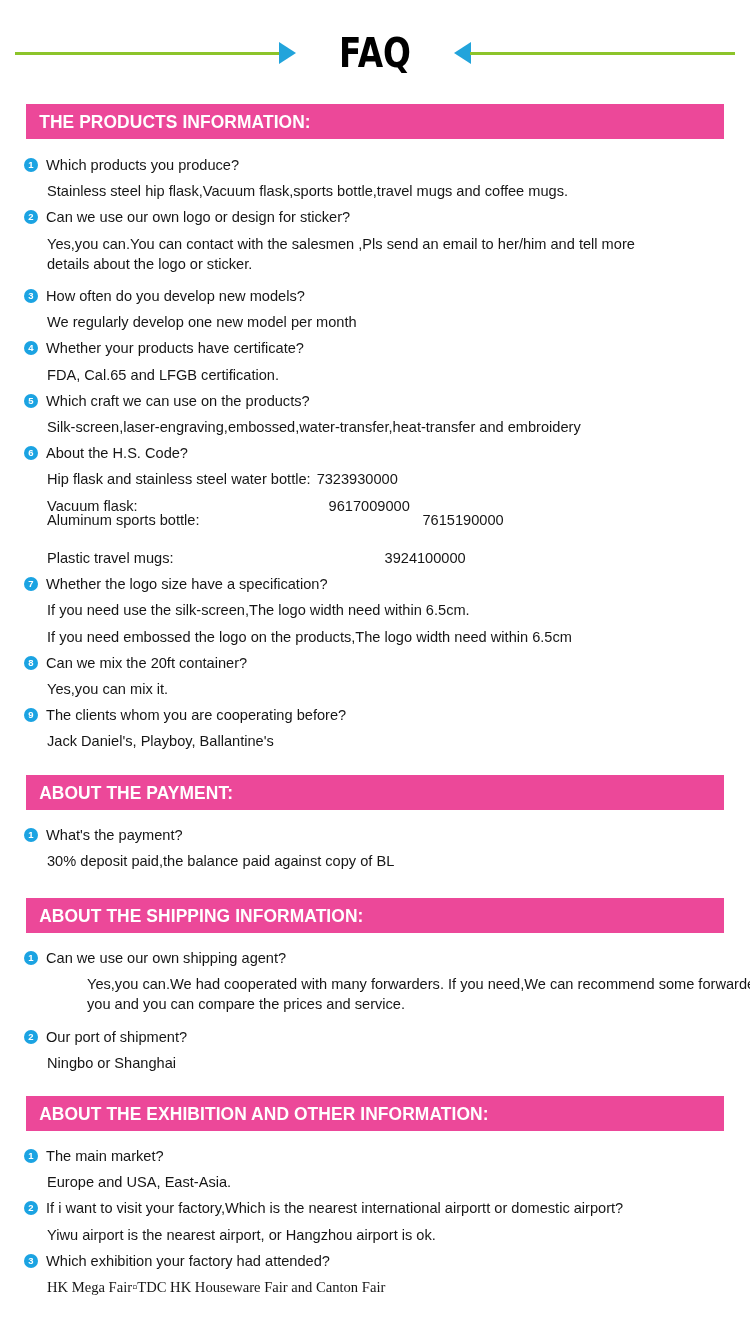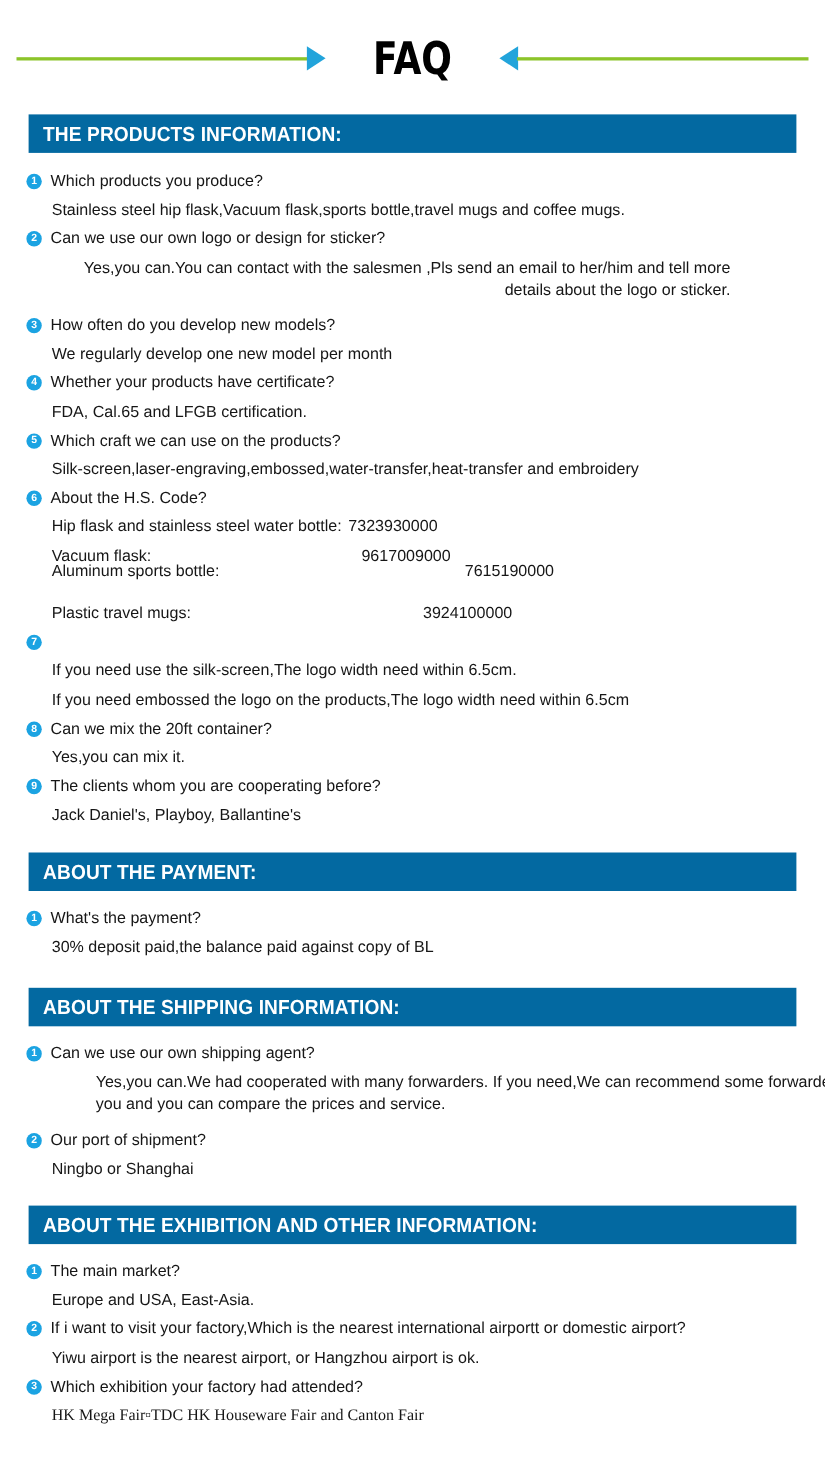--- a/index.html
+++ b/index.html
@@ -52,21 +52,21 @@
     transform-origin:center;
     white-space:nowrap;
   }
 
   
   .bar {
     position:absolute;
     left:26px;
     width:698px;
     height:35px;
-    background:#0369a1;
+    background:#ec4899;
     display:flex;
     align-items:center;
   }
   .bar-text {
     color:#ffffff;
     font-family:"Liberation Sans", sans-serif;
     font-weight:bold;
     font-size:18.5px;
     letter-spacing:0.1px;
     padding-left:14px;
@@ -132,41 +132,41 @@
   <div id="content">
       <div class="bar" style="top: 104px;">
         <div class="bar-text">THE PRODUCTS INFORMATION:</div>
       </div>
       <div class="qa-block" style="top: 155px; height: 602.6px;">
         <div class="q-row" style="position: absolute; left: 0px; top: 0px; width: 750px;"><span class="bullet">1</span><span class="q-text">Which products you produce?</span></div>
         <div class="a-row wide" style="position: absolute; left: 0px; top: 26.2px; width: 750px;">
           <div class="a-text">Stainless steel hip flask,Vacuum flask,sports bottle,travel mugs and coffee mugs.</div>
         </div>
         <div class="q-row" style="position: absolute; left: 0px; top: 52.4px; width: 750px;"><span class="bullet">2</span><span class="q-text">Can we use our own logo or design for sticker?</span></div>
-        <div class="a-row wide" style="position: absolute; left: 0px; top: 78.6px; width: 670px; text-align: right;">
+        <div class="a-row wide" style="position: absolute; left: 0px; top: 78.6px; width: 670px;">
           <div class="a-text wrap" style="max-width: 700px;">Yes,you can.You can contact with the salesmen ,Pls send an email to her/him and tell more details about the logo or sticker.</div>
         </div>
         <div class="q-row" style="position: absolute; left: 0px; top: 131px; width: 750px;"><span class="bullet">3</span><span class="q-text">How often do you develop new models?</span></div>
         <div class="a-row wide" style="position: absolute; left: 0px; top: 157.2px; width: 750px;">
           <div class="a-text">We regularly develop one new model per month</div>
         </div>
         <div class="q-row" style="position: absolute; left: 0px; top: 183.4px; width: 750px;"><span class="bullet">4</span><span class="q-text">Whether your products have certificate?</span></div>
         <div class="a-row wide" style="position: absolute; left: 0px; top: 209.6px; width: 750px;">
           <div class="a-text">FDA, Cal.65 and LFGB certification.</div>
         </div>
         <div class="q-row" style="position: absolute; left: 0px; top: 235.8px; width: 750px;"><span class="bullet">5</span><span class="q-text">Which craft we can use on the products?</span></div>
         <div class="a-row wide" style="position: absolute; left: 0px; top: 262px; width: 750px;">
           <div class="a-text">Silk-screen,laser-engraving,embossed,water-transfer,heat-transfer and embroidery</div>
         </div>
         <div class="q-row" style="position: absolute; left: 0px; top: 288.2px; width: 750px;"><span class="bullet">6</span><span class="q-text">About the H.S. Code?</span></div>
         <div class="hs-row" style="position: absolute; left: 0px; top: 314.4px; width: 750px;"><span class="hs-label a-text">Hip flask and stainless steel water bottle:</span><span class="hs-code a-text" style="margin-left: 6px;">7323930000</span></div>
         <div class="hs-row" style="position: absolute; left: 0px; top: 340.6px; width: 750px;"><span class="hs-label a-text">Vacuum flask:</span><span class="hs-code a-text" style="margin-left: 191px;">9617009000</span></div>
         <div class="hs-row" style="position: absolute; left: 0px; top: 355px; width: 750px;"><span class="hs-label a-text">Aluminum sports bottle:</span><span class="hs-code a-text" style="margin-left: 223px;">7615190000</span></div>
         <div class="hs-row" style="position: absolute; left: 0px; top: 393px; width: 750px;"><span class="hs-label a-text">Plastic travel mugs:</span><span class="hs-code a-text" style="margin-left: 211px;">3924100000</span></div>
-        <div class="q-row" style="position: absolute; left: 0px; top: 419.2px; width: 750px;"><span class="bullet">7</span></div>
+        <div class="q-row" style="position: absolute; left: 0px; top: 419.2px; width: 750px;"><span class="bullet">7</span><span class="q-text">Whether the logo size have a specification?</span></div>
         <div class="a-row wide" style="position: absolute; left: 0px; top: 445.4px; width: 750px;">
           <div class="a-text">If you need use the silk-screen,The logo width need within 6.5cm.</div>
         </div>
         <div class="a-row wide" style="position: absolute; left: 0px; top: 471.6px; width: 750px;">
           <div class="a-text">If you need embossed the logo on the products,The logo width need within 6.5cm</div>
         </div>
         <div class="q-row" style="position: absolute; left: 0px; top: 497.8px; width: 750px;"><span class="bullet">8</span><span class="q-text">Can we mix the 20ft container?</span></div>
         <div class="a-row wide" style="position: absolute; left: 0px; top: 524px; width: 750px;">
           <div class="a-text">Yes,you can mix it.</div>
         </div>

